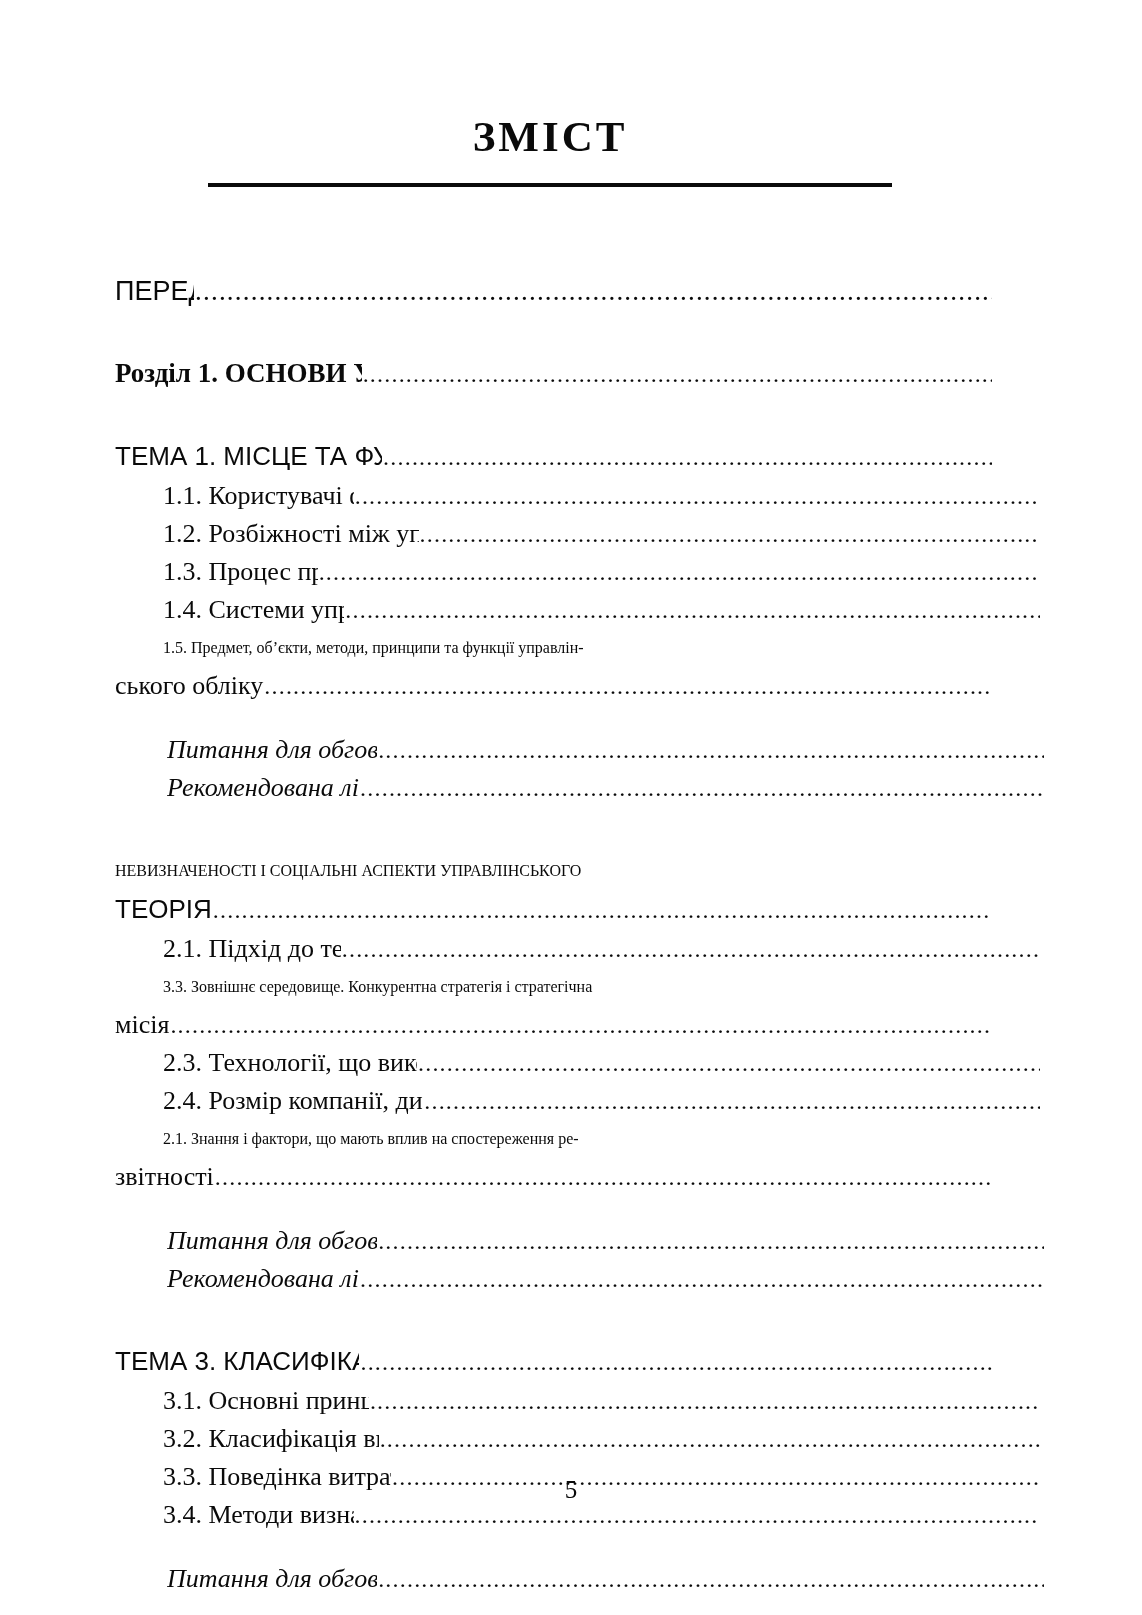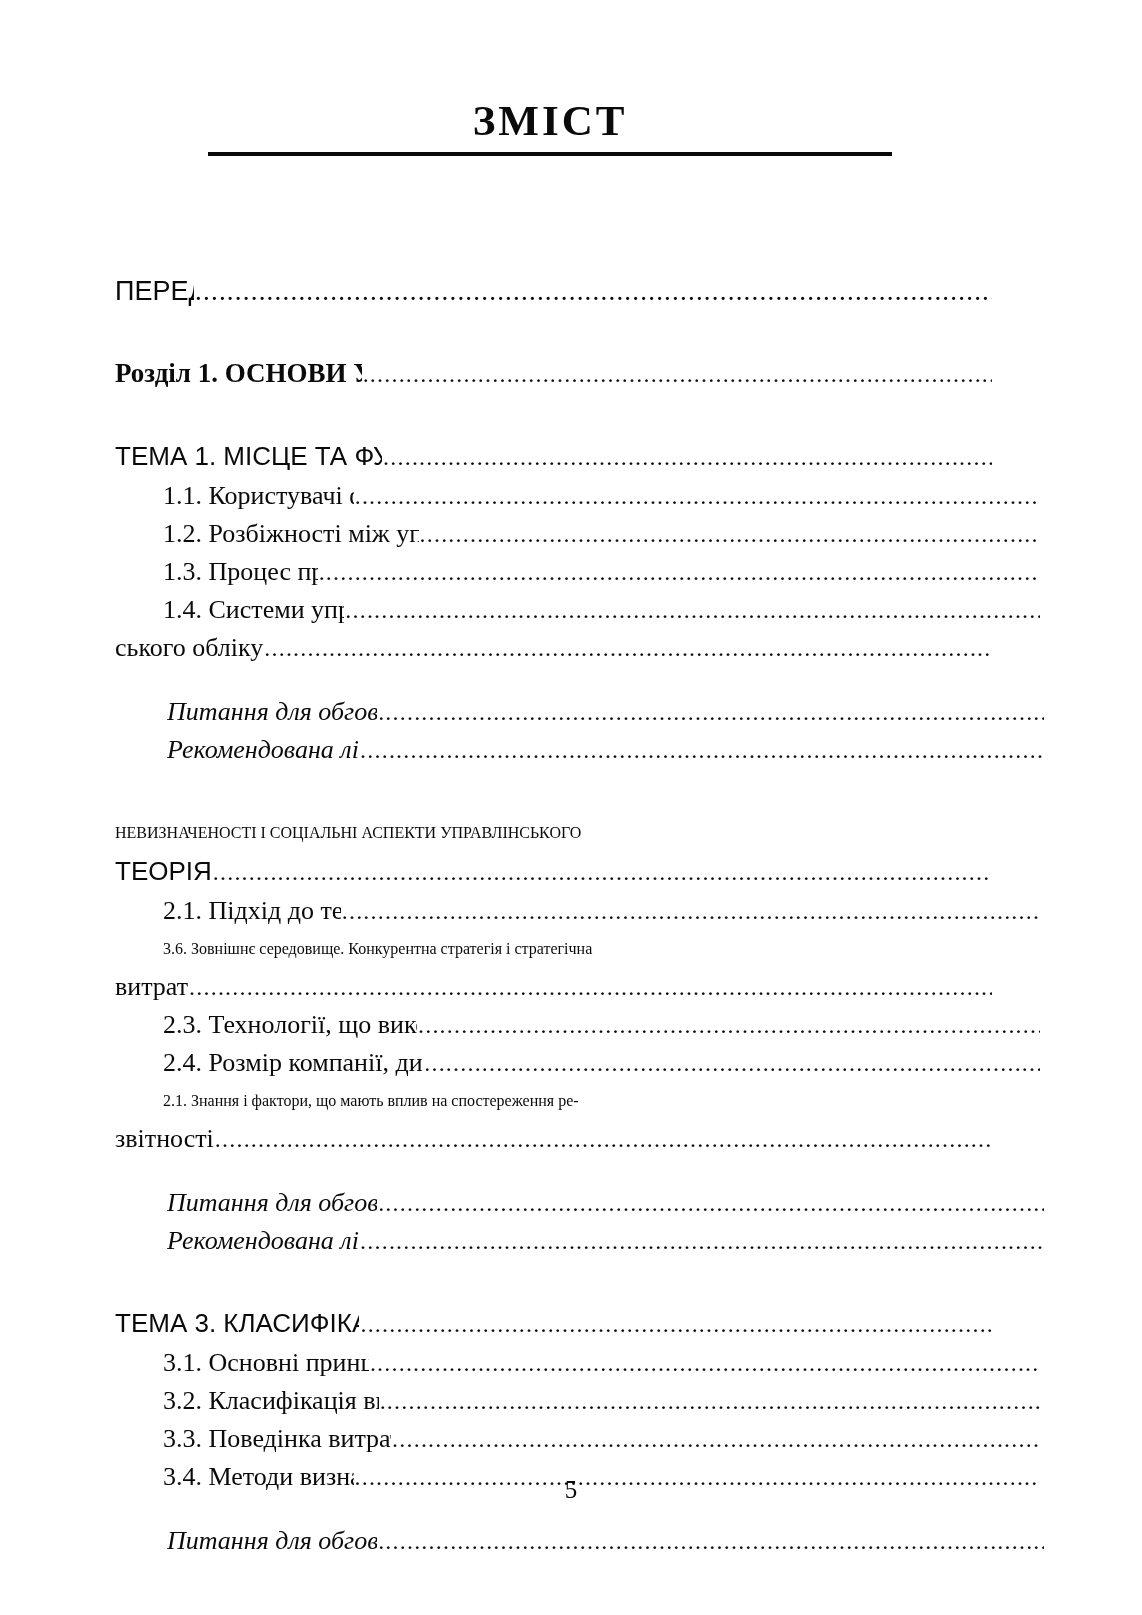--- a/index.html
+++ b/index.html
@@ -32,21 +32,21 @@
     top: 95px;
     width: 684px;
   }
   .doc-title {
     font-family: "Liberation Serif", "DejaVu Serif", serif;
     font-weight: bold;
     font-size: 43px;
     line-height: 52px;
     text-align: center;
     letter-spacing: 3px;
-    margin: 0;
+    margin: 16px;
     padding: 0 0 4px 0;
   }
   .title-rule {
     height: 4px;
     background: #0a0a0a;
     width: 100%;
     margin-top: 1px;
   }
 
   
@@ -253,20 +253,23 @@
       <span class="leader"></span>
       <span class="page">16</span>
     </div>
 
     <div class="row lvl-sub line-tight">
       <span class="label">1.4. Системи управлінської звітності</span>
       <span class="leader"></span>
       <span class="page">23</span>
     </div>
 
+    <div class="lvl-sub line-tight">
+      <div class="plain-line">1.5. Предмет, об’єкти, методи, принципи та функції управлін-</div>
+    </div>
     <div class="lvl-sub line-tight" style="padding-left:0;">
       <div class="cont-row">
         <span class="cont-label">ського обліку</span>
         <span class="leader"></span>
         <span class="page">27</span>
       </div>
     </div>
 
     <div class="gap-md"></div>
 
@@ -293,25 +296,25 @@
       </div>
     </div>
 
     <div class="row lvl-sub line-tight">
       <span class="label">2.1. Підхід до теорії невизначеності</span>
       <span class="leader"></span>
       <span class="page">37</span>
     </div>
 
     <div class="lvl-sub line-tight">
-      <div class="plain-line">3.6. Зовнішнє середовище.  Конкурентна стратегія і стратегічна</div>
+      <div class="plain-line">3.3. Зовнішнє середовище.  Конкурентна стратегія і стратегічна</div>
     </div>
     <div class="lvl-sub line-tight" style="padding-left:0;">
       <div class="cont-row">
-        <span class="cont-label">витрат</span>
+        <span class="cont-label">місія</span>
         <span class="leader"></span>
         <span class="page">44</span>
       </div>
     </div>
 
     <div class="row lvl-sub line-tight">
       <span class="label">2.3. Технології, що використовуються  і взаємозалежності</span>
       <span class="leader"></span>
       <span class="page">50</span>
     </div>

